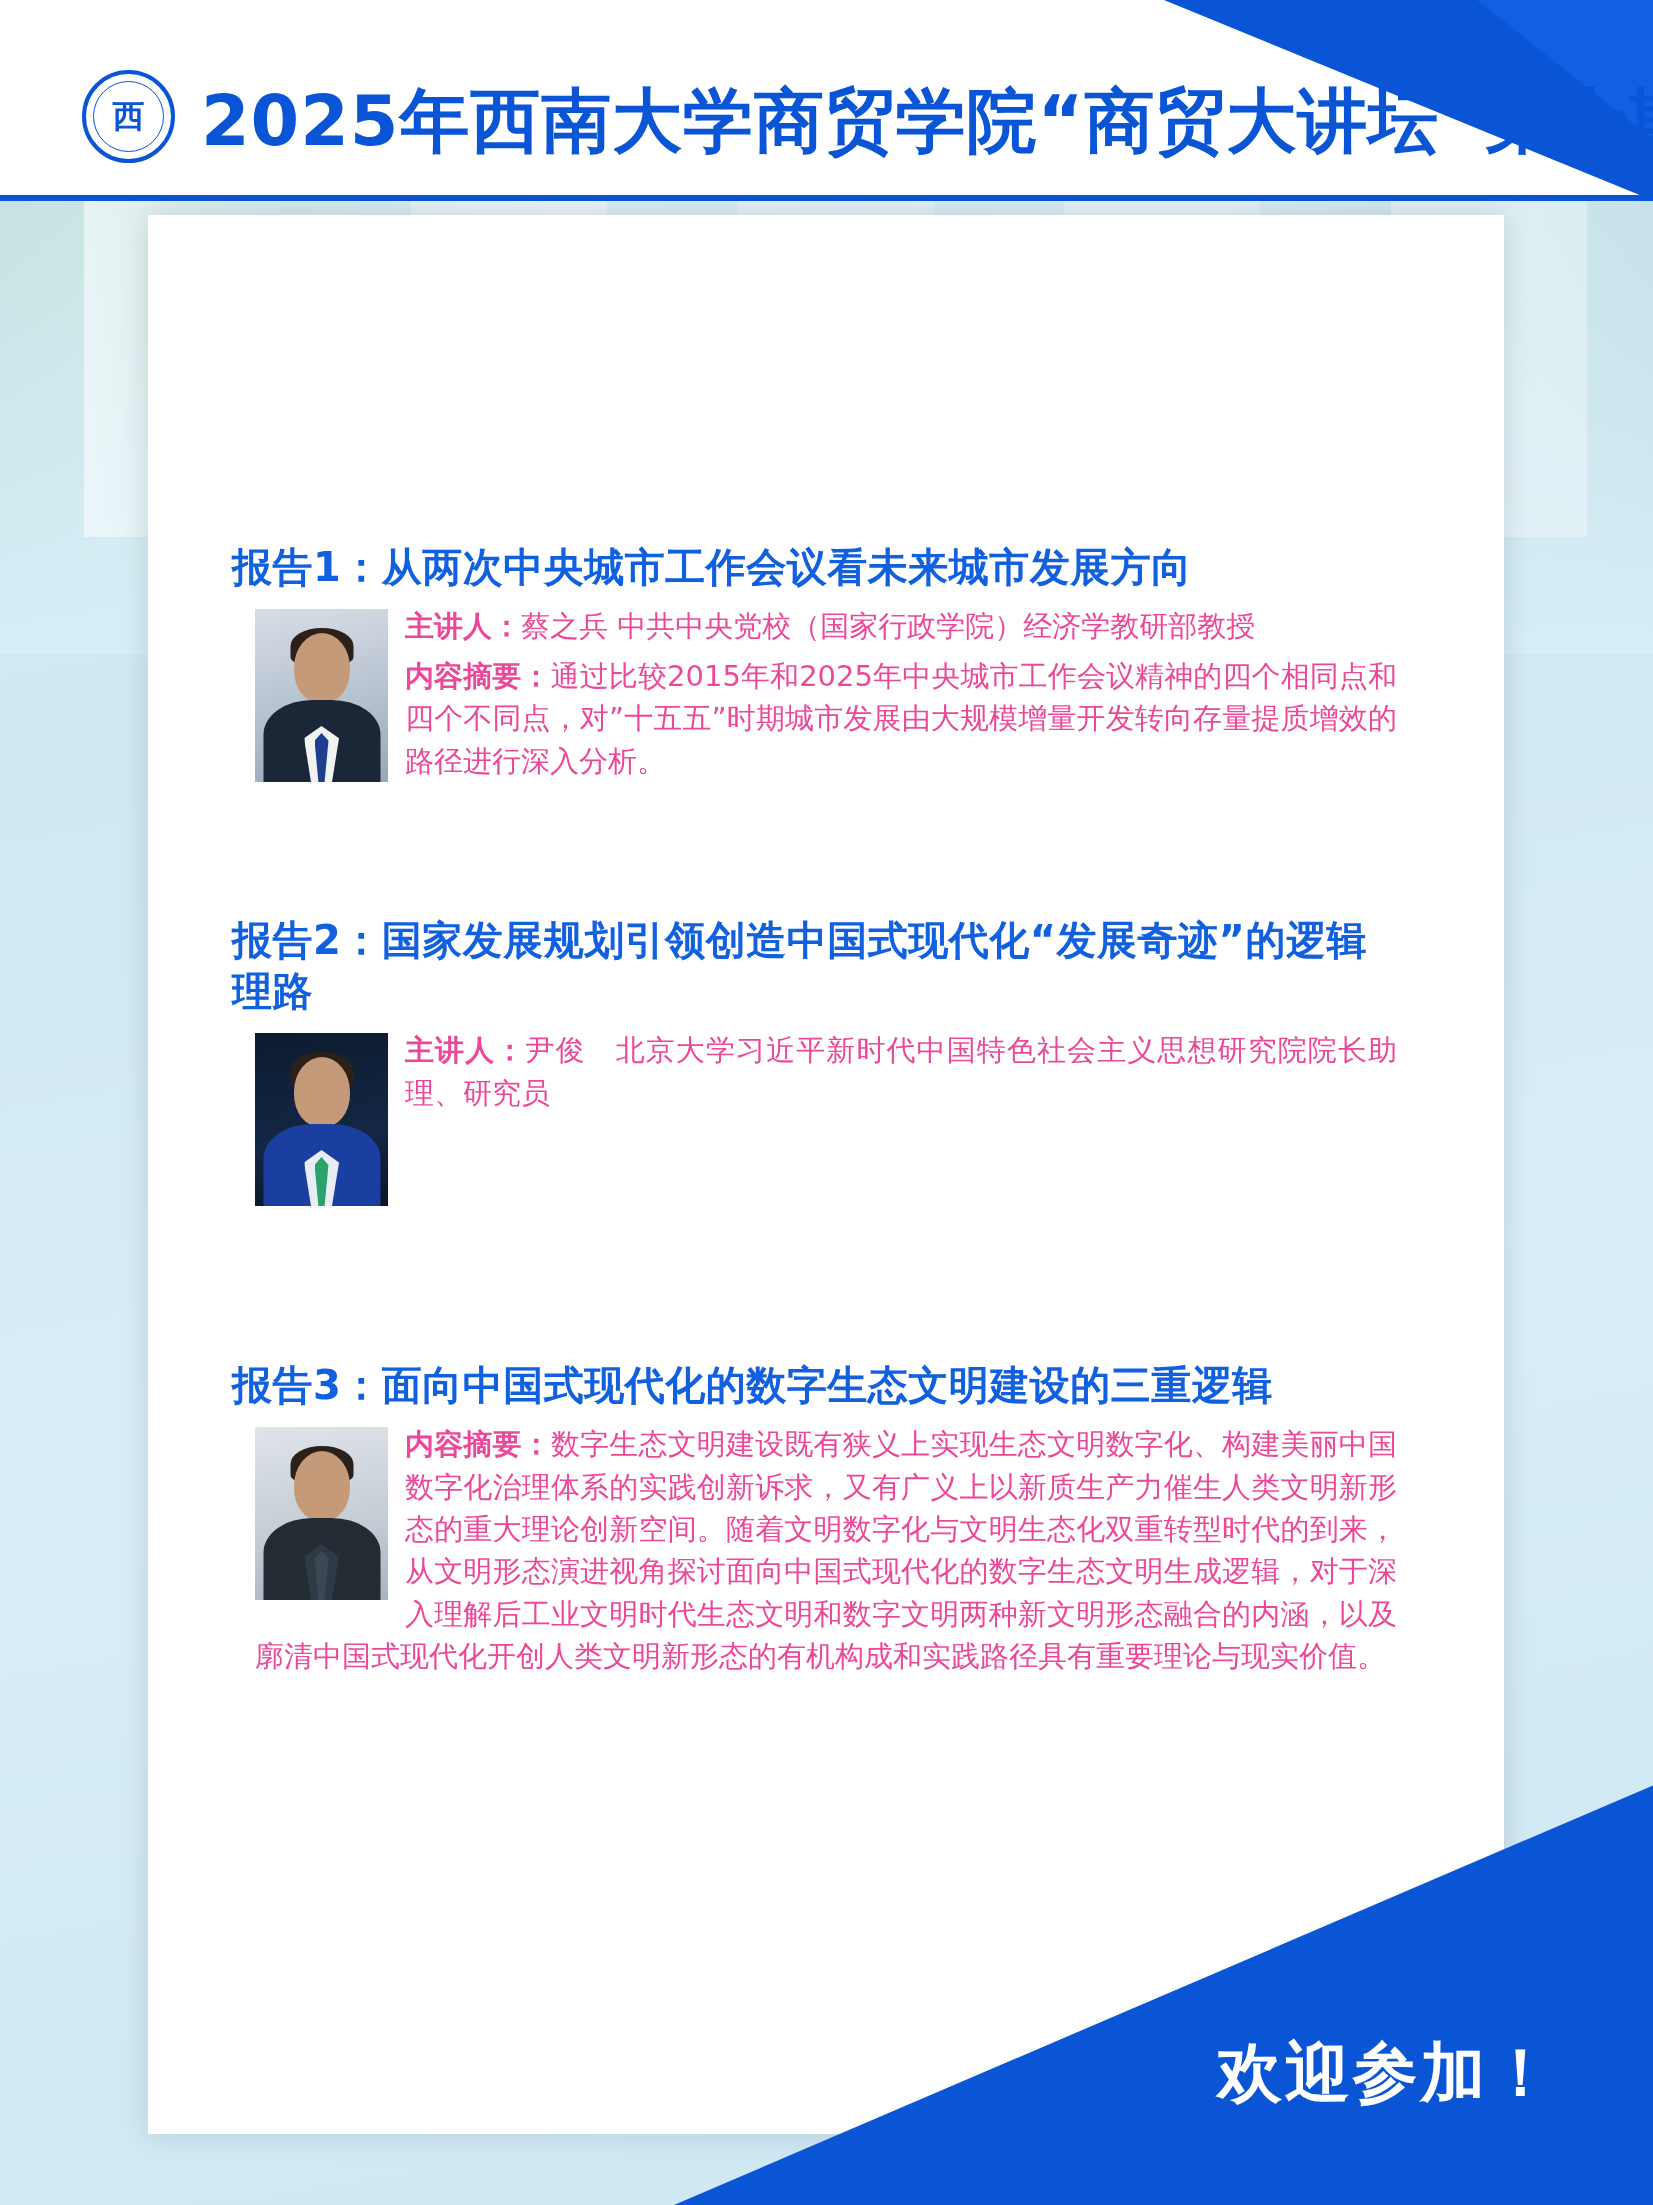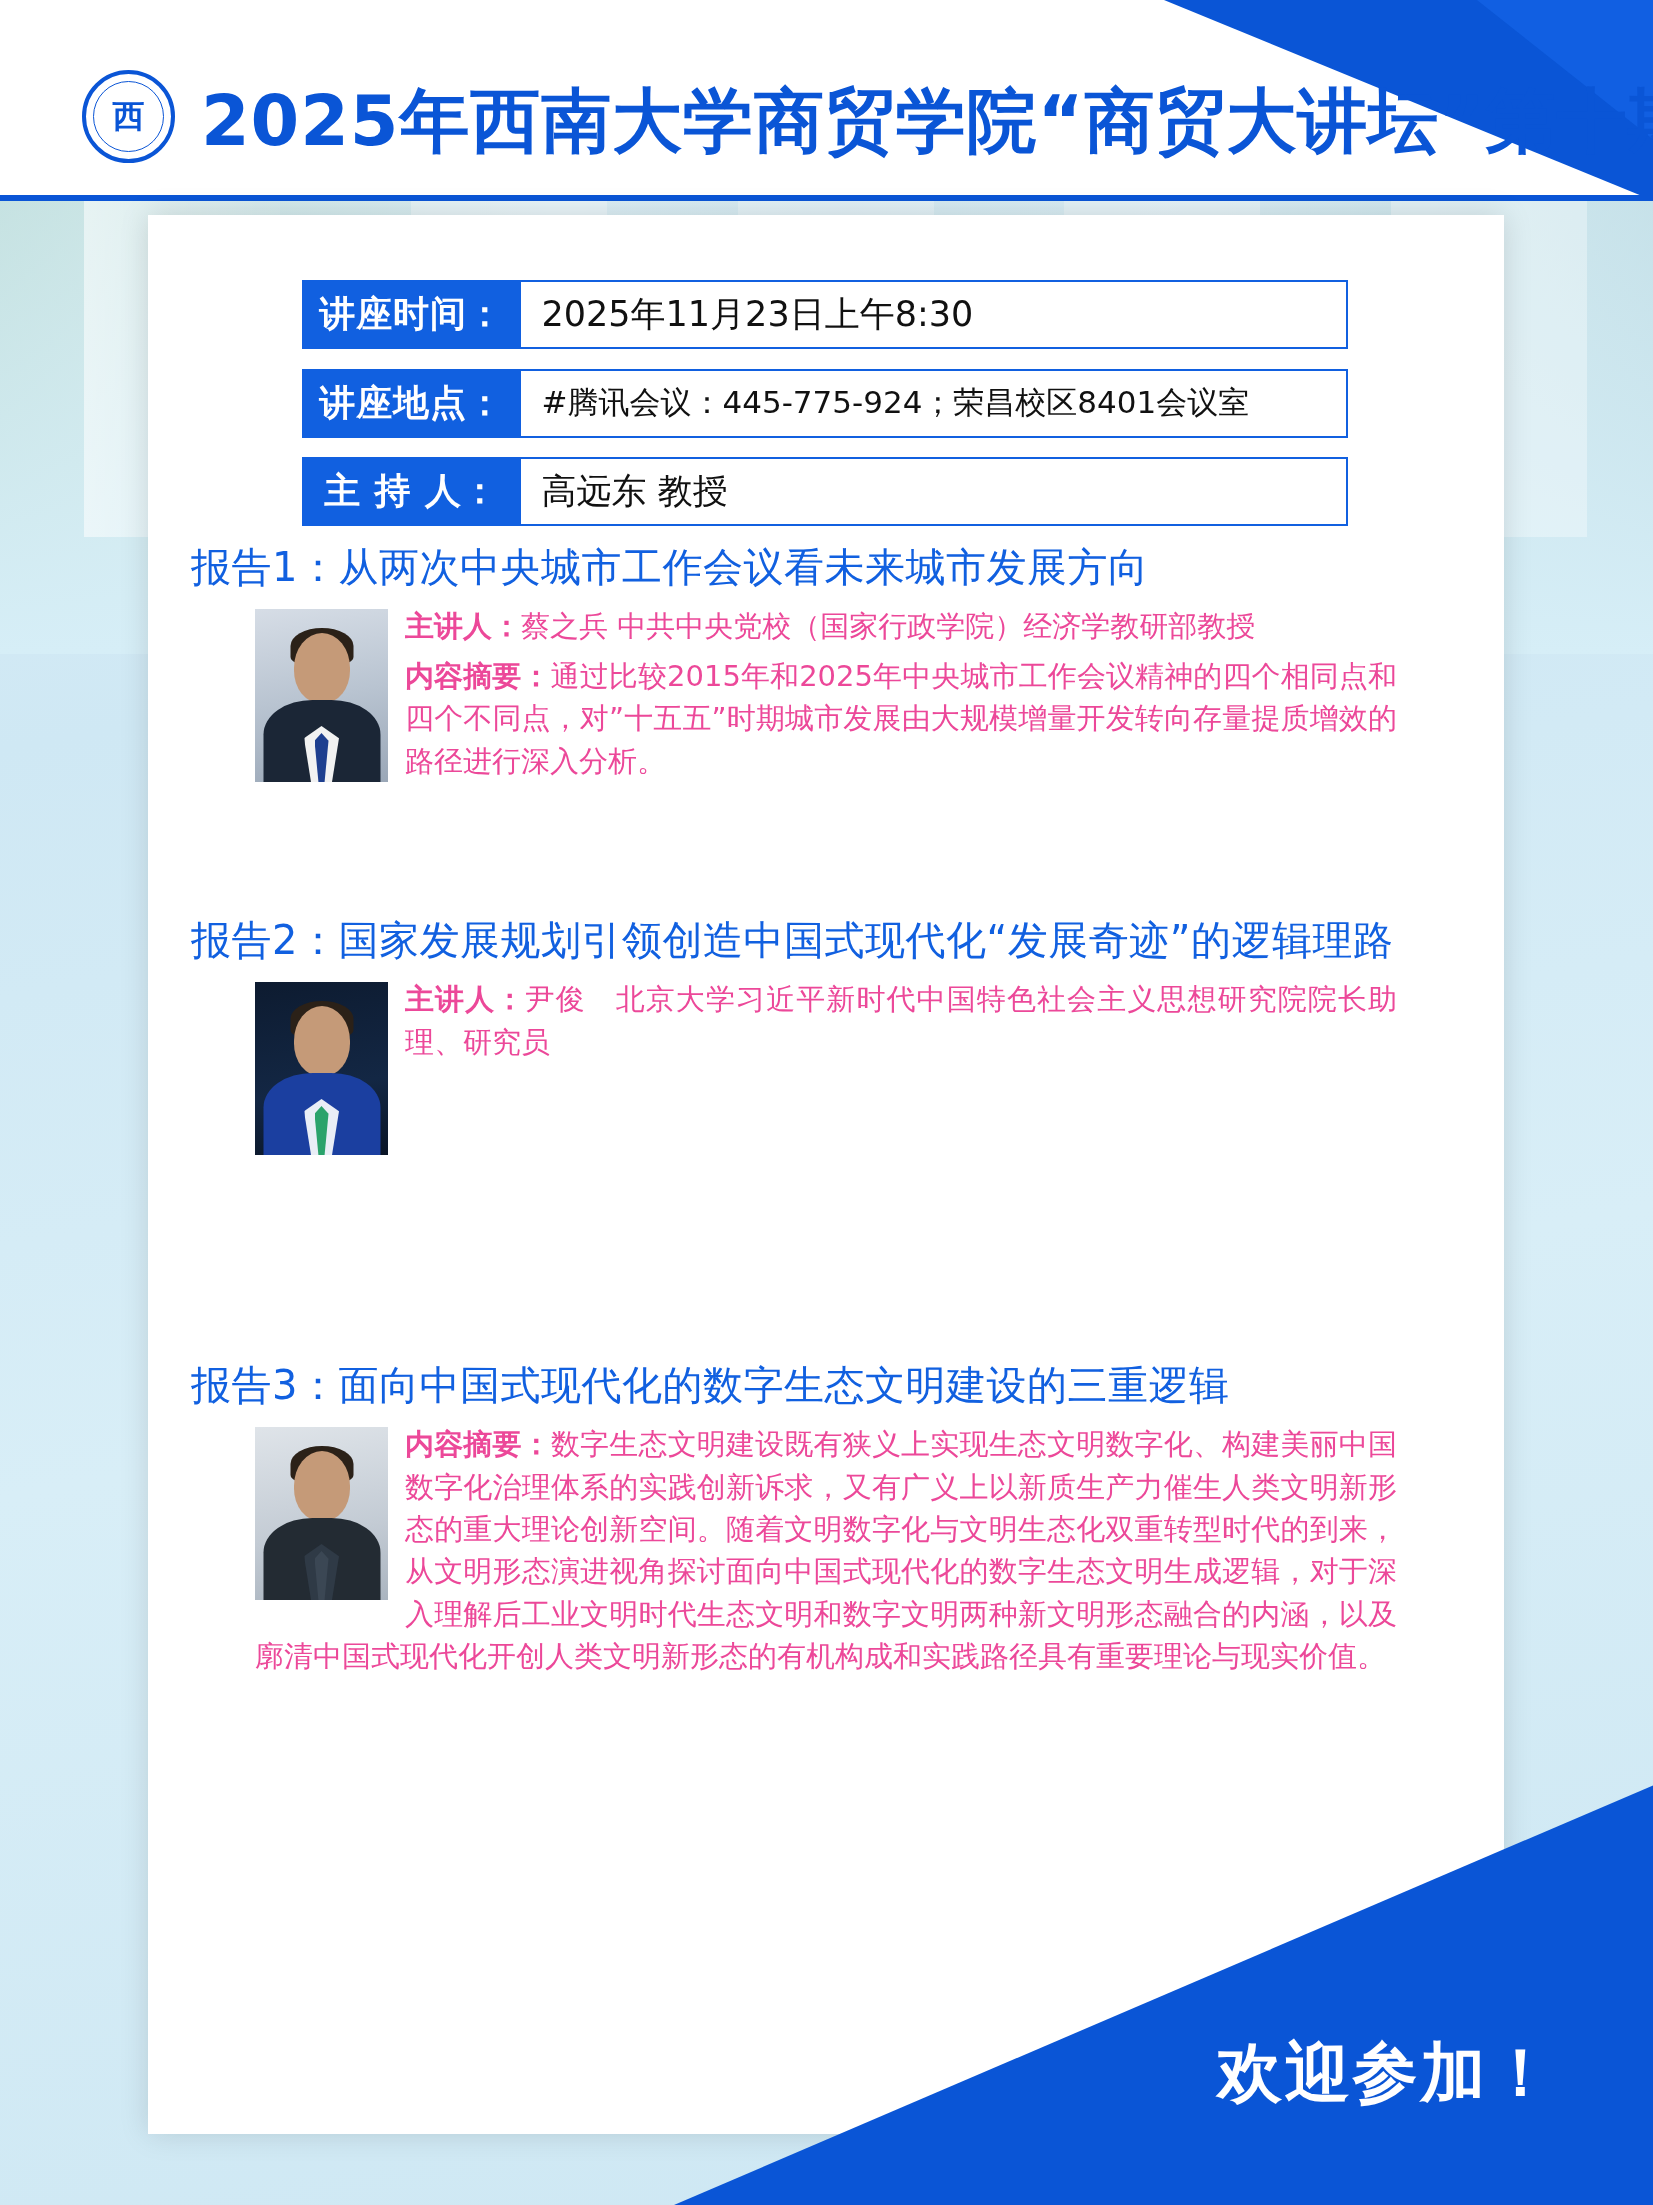--- a/index.html
+++ b/index.html
@@ -175,23 +175,23 @@
 
   
   .section {
     position: absolute;
     left: 0;
     width: 1356px;
   }
   .sec-title {
     color: #1160e0;
     font-size: 40px;
-    font-weight: normal;
+    font-weight: bold;
     line-height: 1.28;
-    padding: 0 103px 0 43px;
+    padding: 0 103px 0 84px;
     letter-spacing: 0.5px;
   }
   .sec-body {
     position: relative;
     margin-top: 12px;
     padding: 0 107px 0 107px;
   }
   .portrait {
     float: left;
     width: 133px;
@@ -316,38 +316,20 @@
     <div class="header-corner2"></div>
     <div class="logo">
       <div class="inner-ring">西</div>
     </div>
     <div class="header-title">2025年西南大学商贸学院“商贸大讲坛”第十期</div>
     <div class="header-line"></div>
   </div>
 
   <div class="card">
 
-    <div class="info-block">
-
-      <div class="info-row">
-        <div class="info-label">讲座时间：</div>
-        <div class="info-value">2025年11月23日上午8:30</div>
-      </div>
-
-      <div class="info-row">
-        <div class="info-label">讲座地点：</div>
-        <div class="info-value small">#腾讯会议：445-775-924；荣昌校区8401会议室</div>
-      </div>
-
-      <div class="info-row">
-        <div class="info-label">主 持 人：</div>
-        <div class="info-value">高远东 教授</div>
-      </div>
-
-    </div>
 
     <div class="section" style="top: 327px;">
       <div class="sec-title">报告1：从两次中央城市工作会议看未来城市发展方向</div>
       <div class="sec-body clearfix">
         <div class="portrait p1">
           <div class="hair"></div>
           <div class="head"></div>
           <div class="body"></div>
           <div class="shirt"></div>
           <div class="tie"></div>

